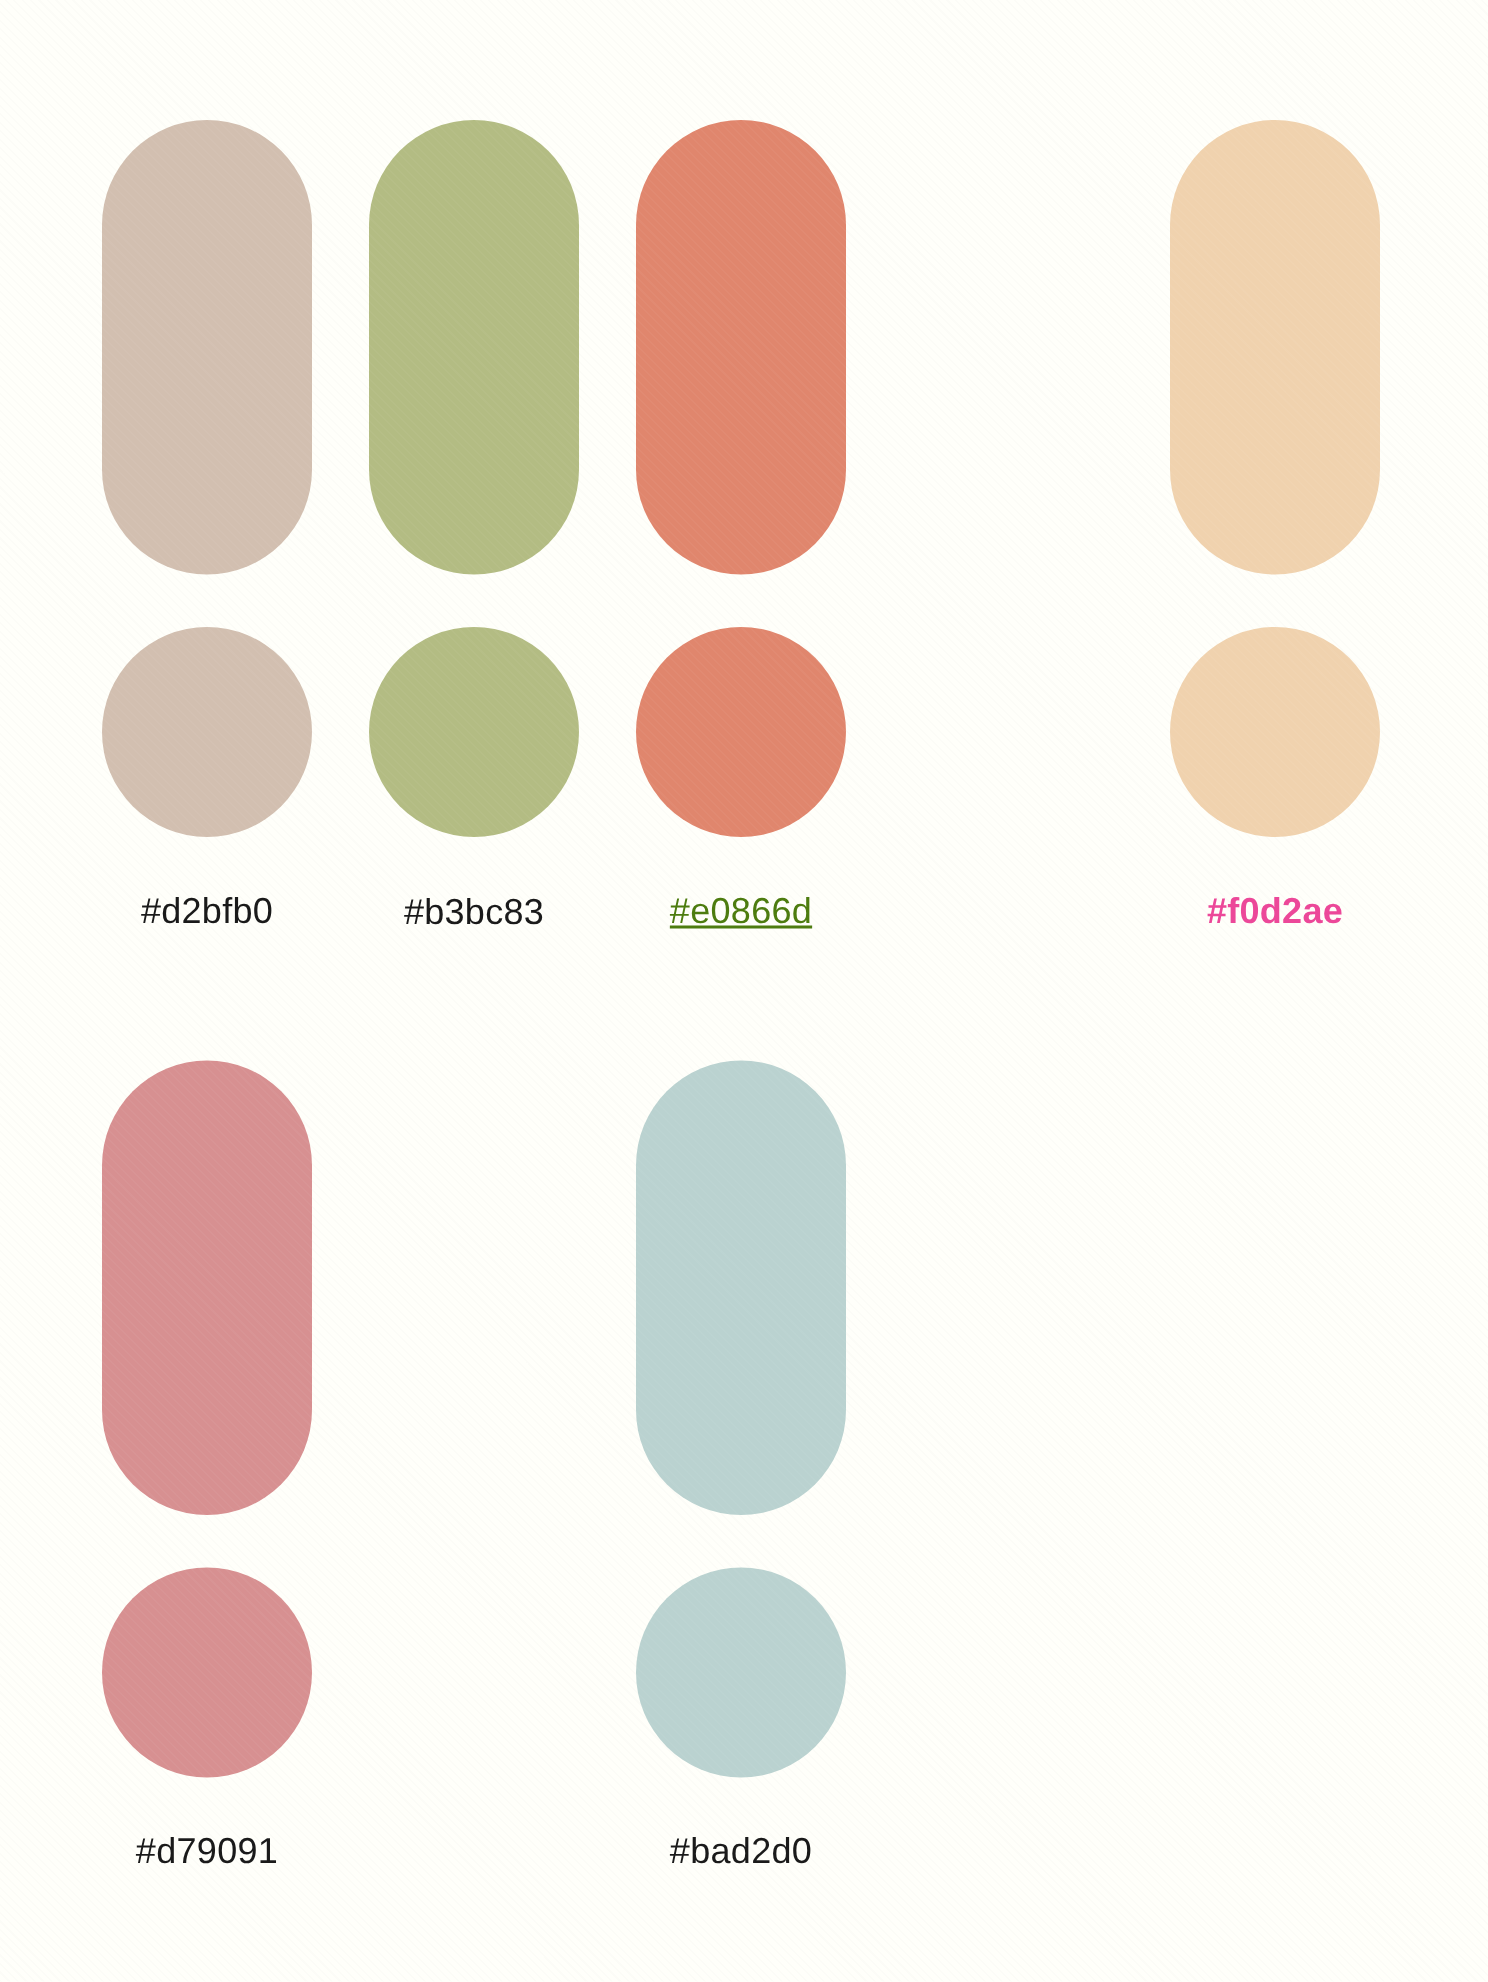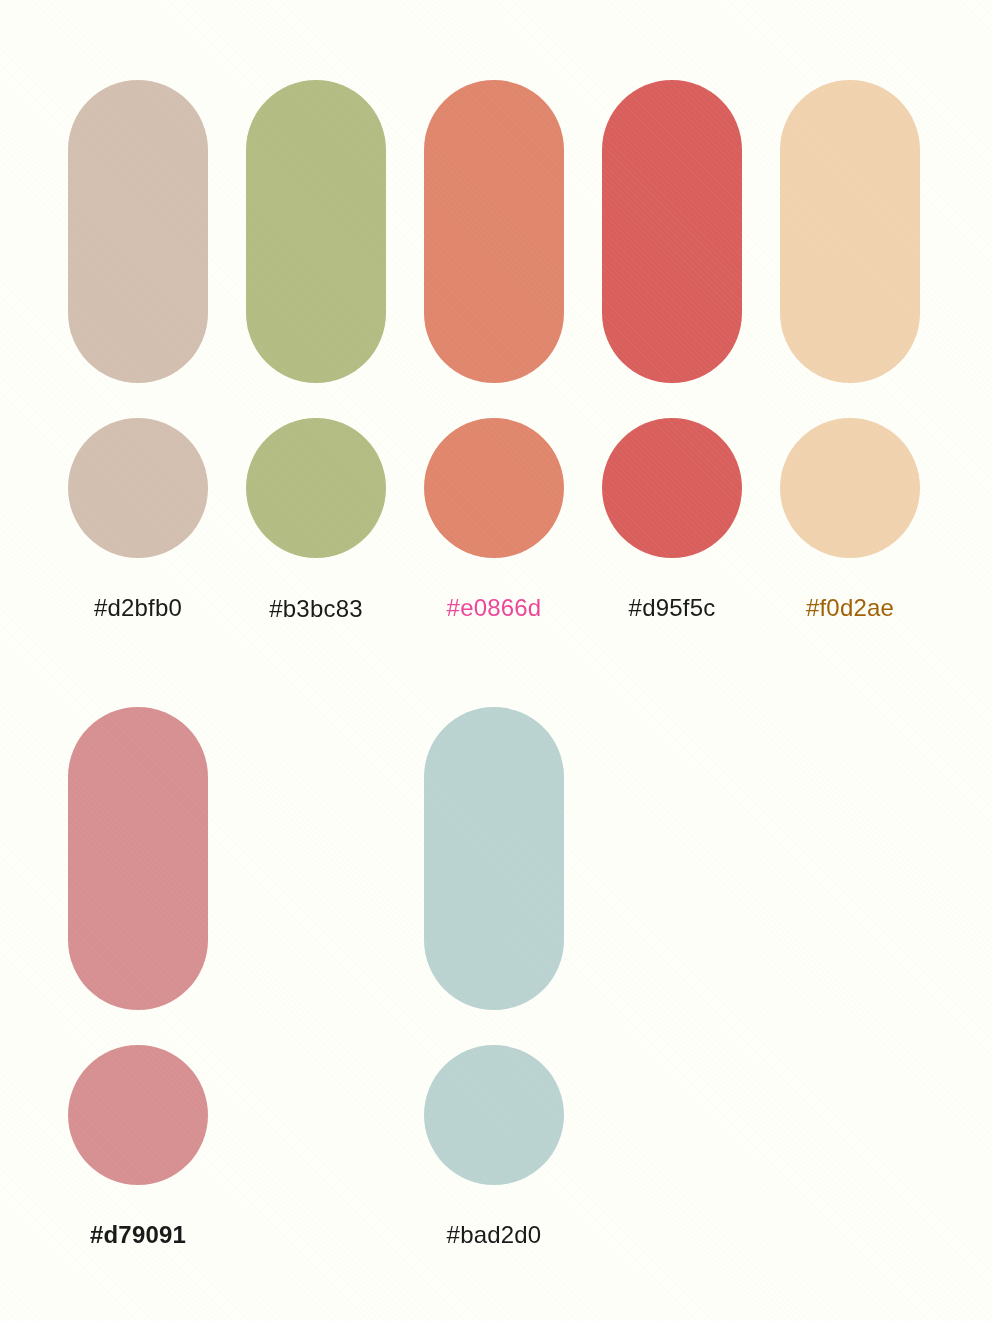--- a/index.html
+++ b/index.html
@@ -119,43 +119,38 @@
 
     <div class="swatch-column col-1">
       <div class="swatch-pill" style="background-color: rgb(179, 188, 131);"></div>
       <div class="swatch-circle" style="background-color: rgb(179, 188, 131);"></div>
       <div class="swatch-label" style="color: rgb(26, 26, 26); margin-top: 37px;">#b3bc83</div>
     </div>
 
     <div class="swatch-column col-2">
       <div class="swatch-pill" style="background-color: rgb(224, 134, 109);"></div>
       <div class="swatch-circle" style="background-color: rgb(224, 134, 109);"></div>
-      <div class="swatch-label" style="color: #ec4899;">#e0866d</div>
+      <div class="swatch-label" style="color: #4d7c0f; text-decoration: underline;">#e0866d</div>
     </div>
 
-    <div class="swatch-column col-3">
-      <div class="swatch-pill" style="background-color: rgb(217, 95, 92);"></div>
-      <div class="swatch-circle" style="background-color: rgb(217, 95, 92);"></div>
-      <div class="swatch-label" style="color: rgb(26, 26, 26);">#d95f5c</div>
-    </div>
 
     <div class="swatch-column col-4">
       <div class="swatch-pill" style="background-color: rgb(240, 210, 174);"></div>
       <div class="swatch-circle" style="background-color: rgb(240, 210, 174);"></div>
-      <div class="swatch-label" style="color: #a16207;">#f0d2ae</div>
+      <div class="swatch-label" style="color: #ec4899; font-weight: bold;">#f0d2ae</div>
     </div>
 
   </section>
 
   <section class="palette-group group-1">
 
     <div class="swatch-column col-0">
       <div class="swatch-pill" style="background-color: rgb(215, 144, 145);"></div>
       <div class="swatch-circle" style="background-color: rgb(215, 144, 145);"></div>
-      <div class="swatch-label" style="color: rgb(26, 26, 26); font-weight: bold;">#d79091</div>
+      <div class="swatch-label" style="color: rgb(26, 26, 26);">#d79091</div>
     </div>
 
 
     <div class="swatch-column col-2">
       <div class="swatch-pill" style="background-color: rgb(186, 210, 208);"></div>
       <div class="swatch-circle" style="background-color: rgb(186, 210, 208);"></div>
       <div class="swatch-label" style="color: rgb(26, 26, 26);">#bad2d0</div>
     </div>
 
 

